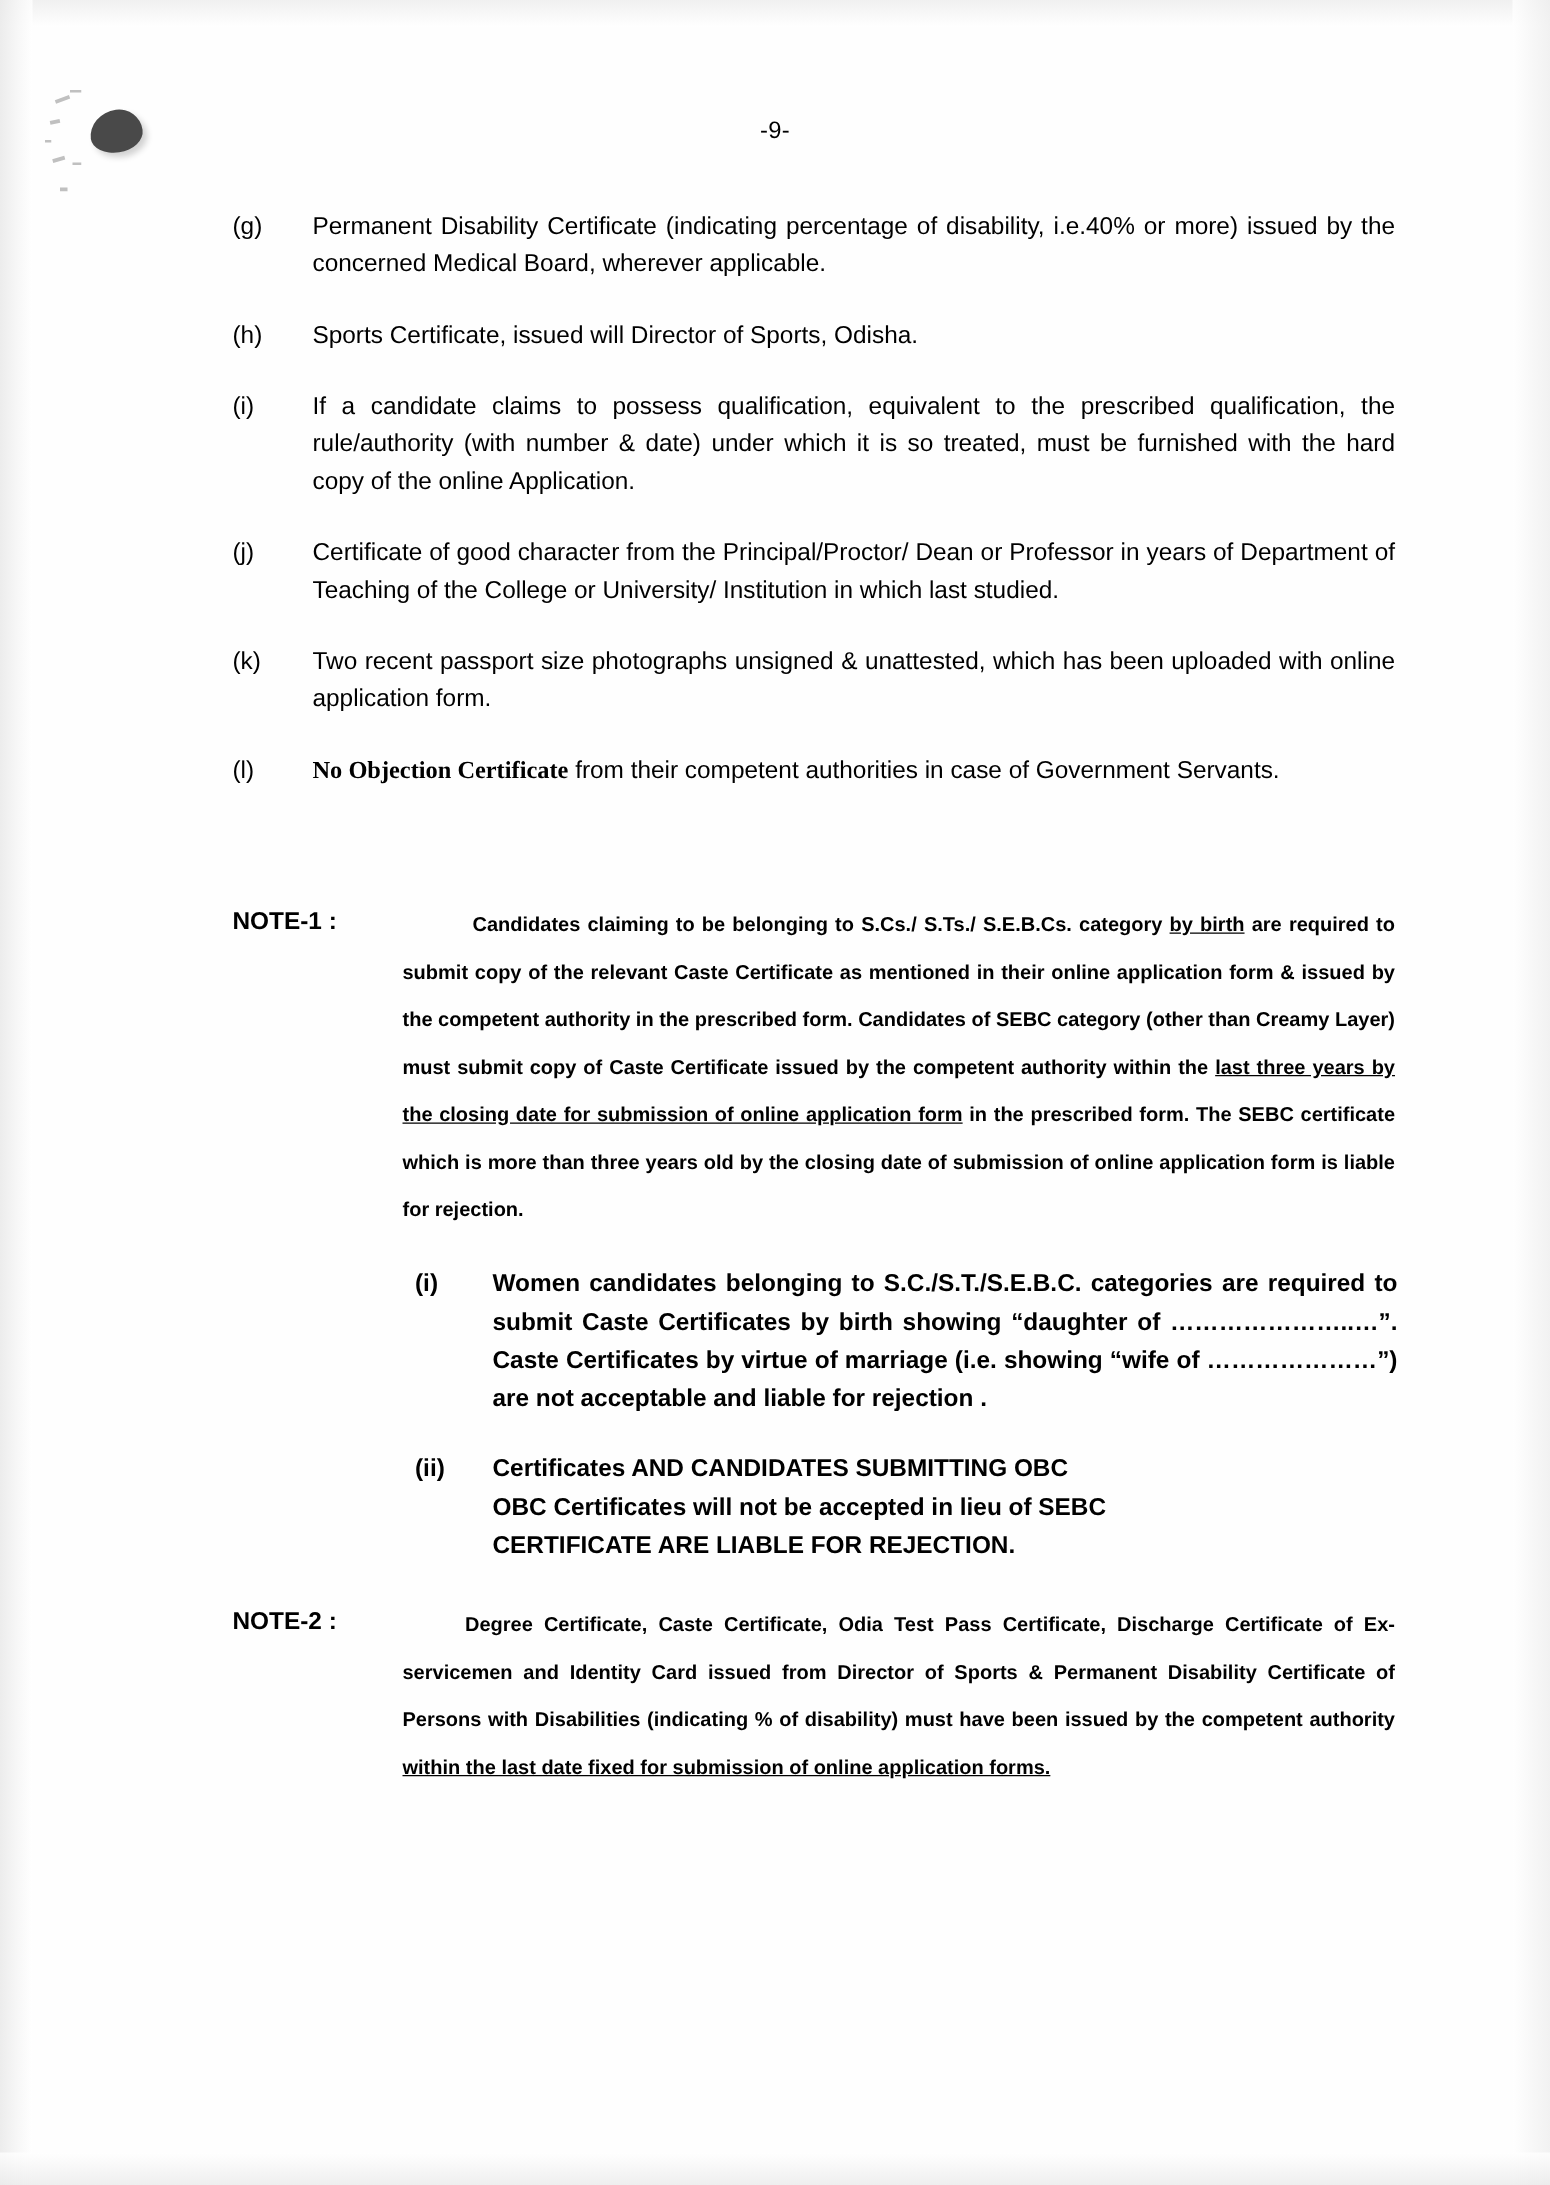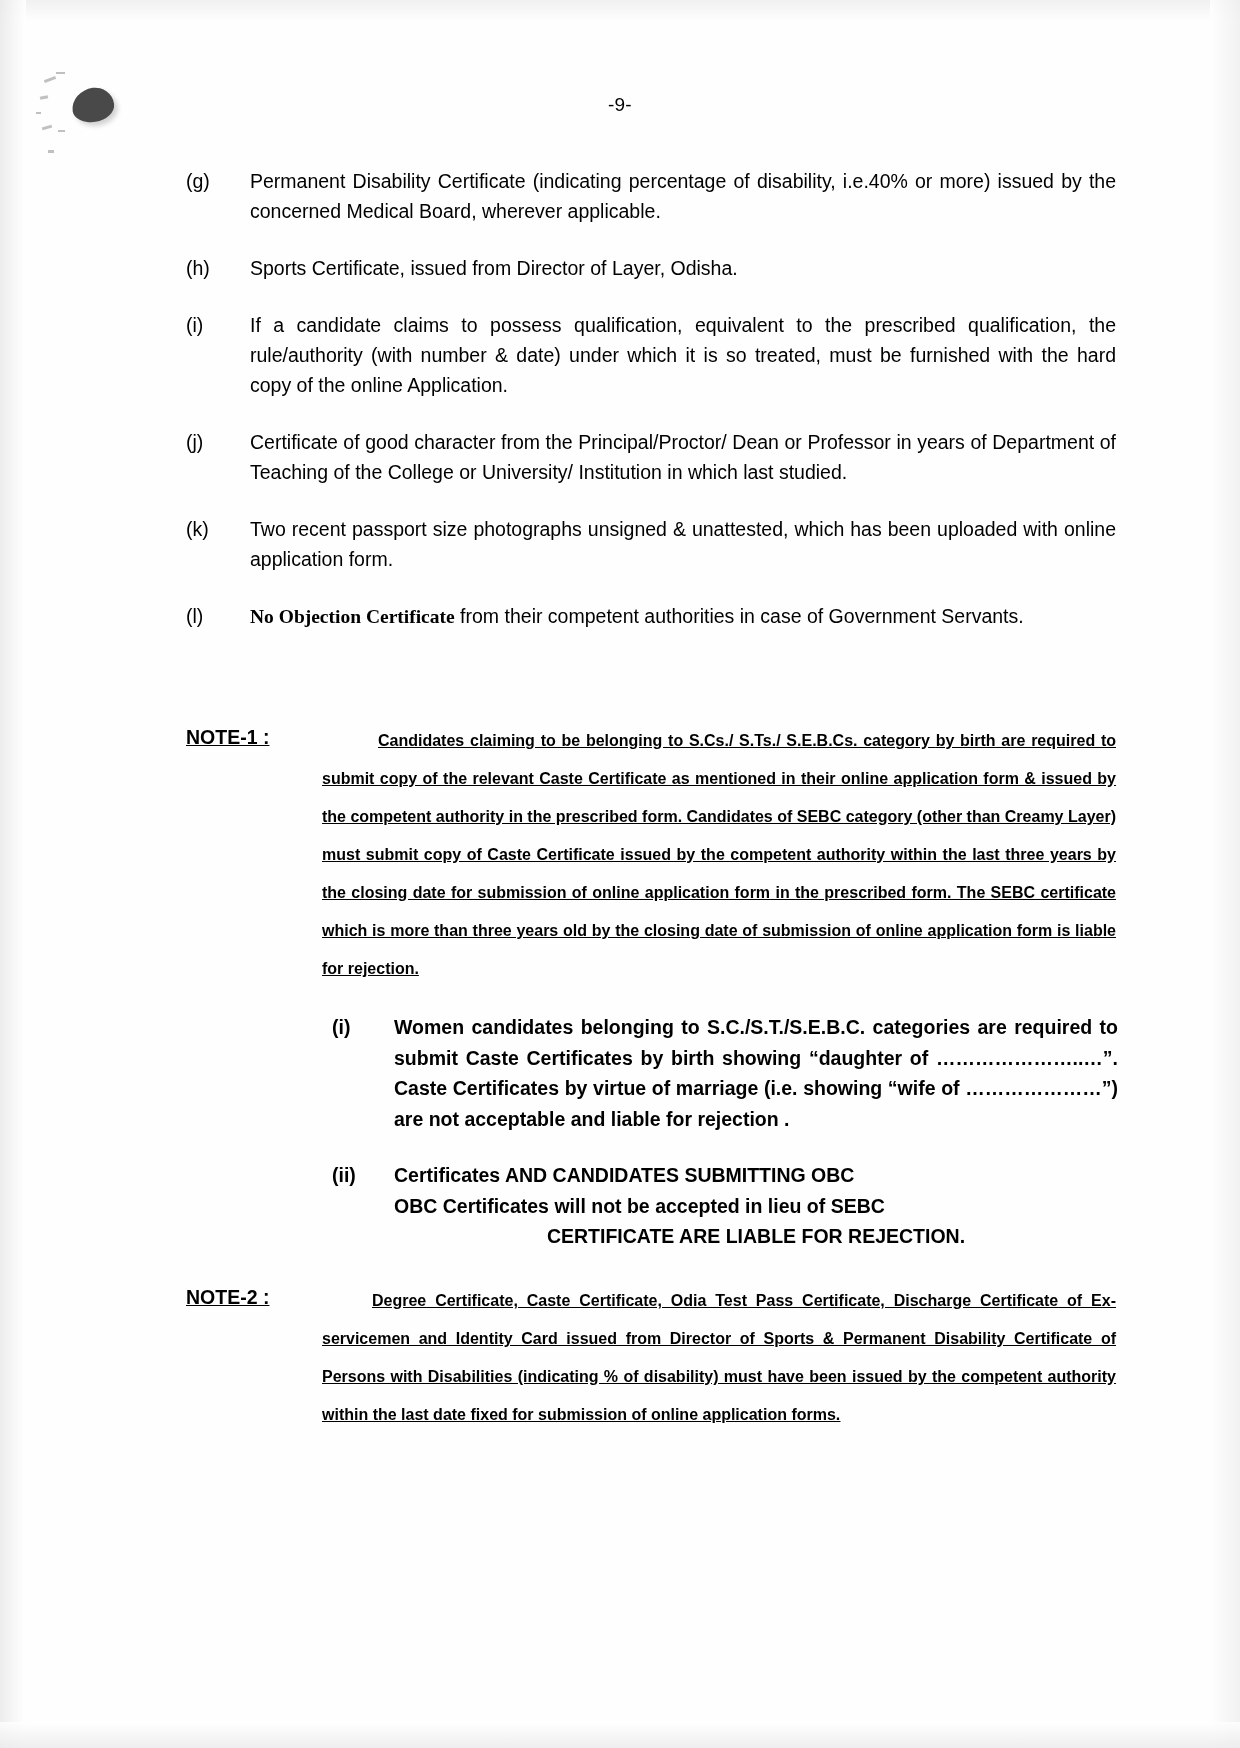--- a/index.html
+++ b/index.html
@@ -115,21 +115,20 @@
     text-align: justify;
     text-justify: inter-word;
   }
   .item-text b { font-weight: bold; font-family: Liberation Serif, serif; }
 
   
   .note-wrap {
     position: absolute;
     left: 186px;
     width: 930px;
-    text-decoration: underline;
   }
   #note1-wrap { top: 722px; }
   #note2-wrap { top: 1282px; }
 
   .note-row {
     display: flex;
     align-items: flex-start;
   }
   .note-label {
     flex: 0 0 auto;
@@ -174,21 +173,21 @@
     line-height: 30.5px;
   }
   .subitem-text {
     flex: 1 1 auto;
     font-weight: bold;
     font-size: 19.5px;
     line-height: 30.5px;
     text-align: justify;
     text-justify: inter-word;
   }
-  .lastline { text-align: center; }
+  .lastline { text-align: left; }
 
   .u { text-decoration: underline; }
 </style>
 </head>
 <body>
 
 <div class="page">
 
   <div class="scan-edge-top"></div>
   <div class="scan-edge-left"></div>
@@ -210,21 +209,21 @@
 
     <div class="body-block">
 
       <div class="item">
         <div class="item-label">(g)</div>
         <div class="item-text">Permanent Disability Certificate (indicating percentage of disability, i.e.40% or more) issued by the concerned Medical Board, wherever applicable.</div>
       </div>
 
       <div class="item">
         <div class="item-label">(h)</div>
-        <div class="item-text">Sports Certificate, issued from Director of Layer, Odisha.</div>
+        <div class="item-text">Sports Certificate, issued will Director of Sports, Odisha.</div>
       </div>
 
       <div class="item">
         <div class="item-label">(i)</div>
         <div class="item-text">If a candidate claims to possess qualification, equivalent to the prescribed qualification, the rule/authority (with number &amp; date) under which it is so treated, must be furnished with the hard copy of the online Application.</div>
       </div>
 
       <div class="item">
         <div class="item-label">(j)</div>
         <div class="item-text">Certificate of good character from the Principal/Proctor/ Dean or Professor in years of Department of Teaching of the College or University/ Institution in which last studied.</div>

